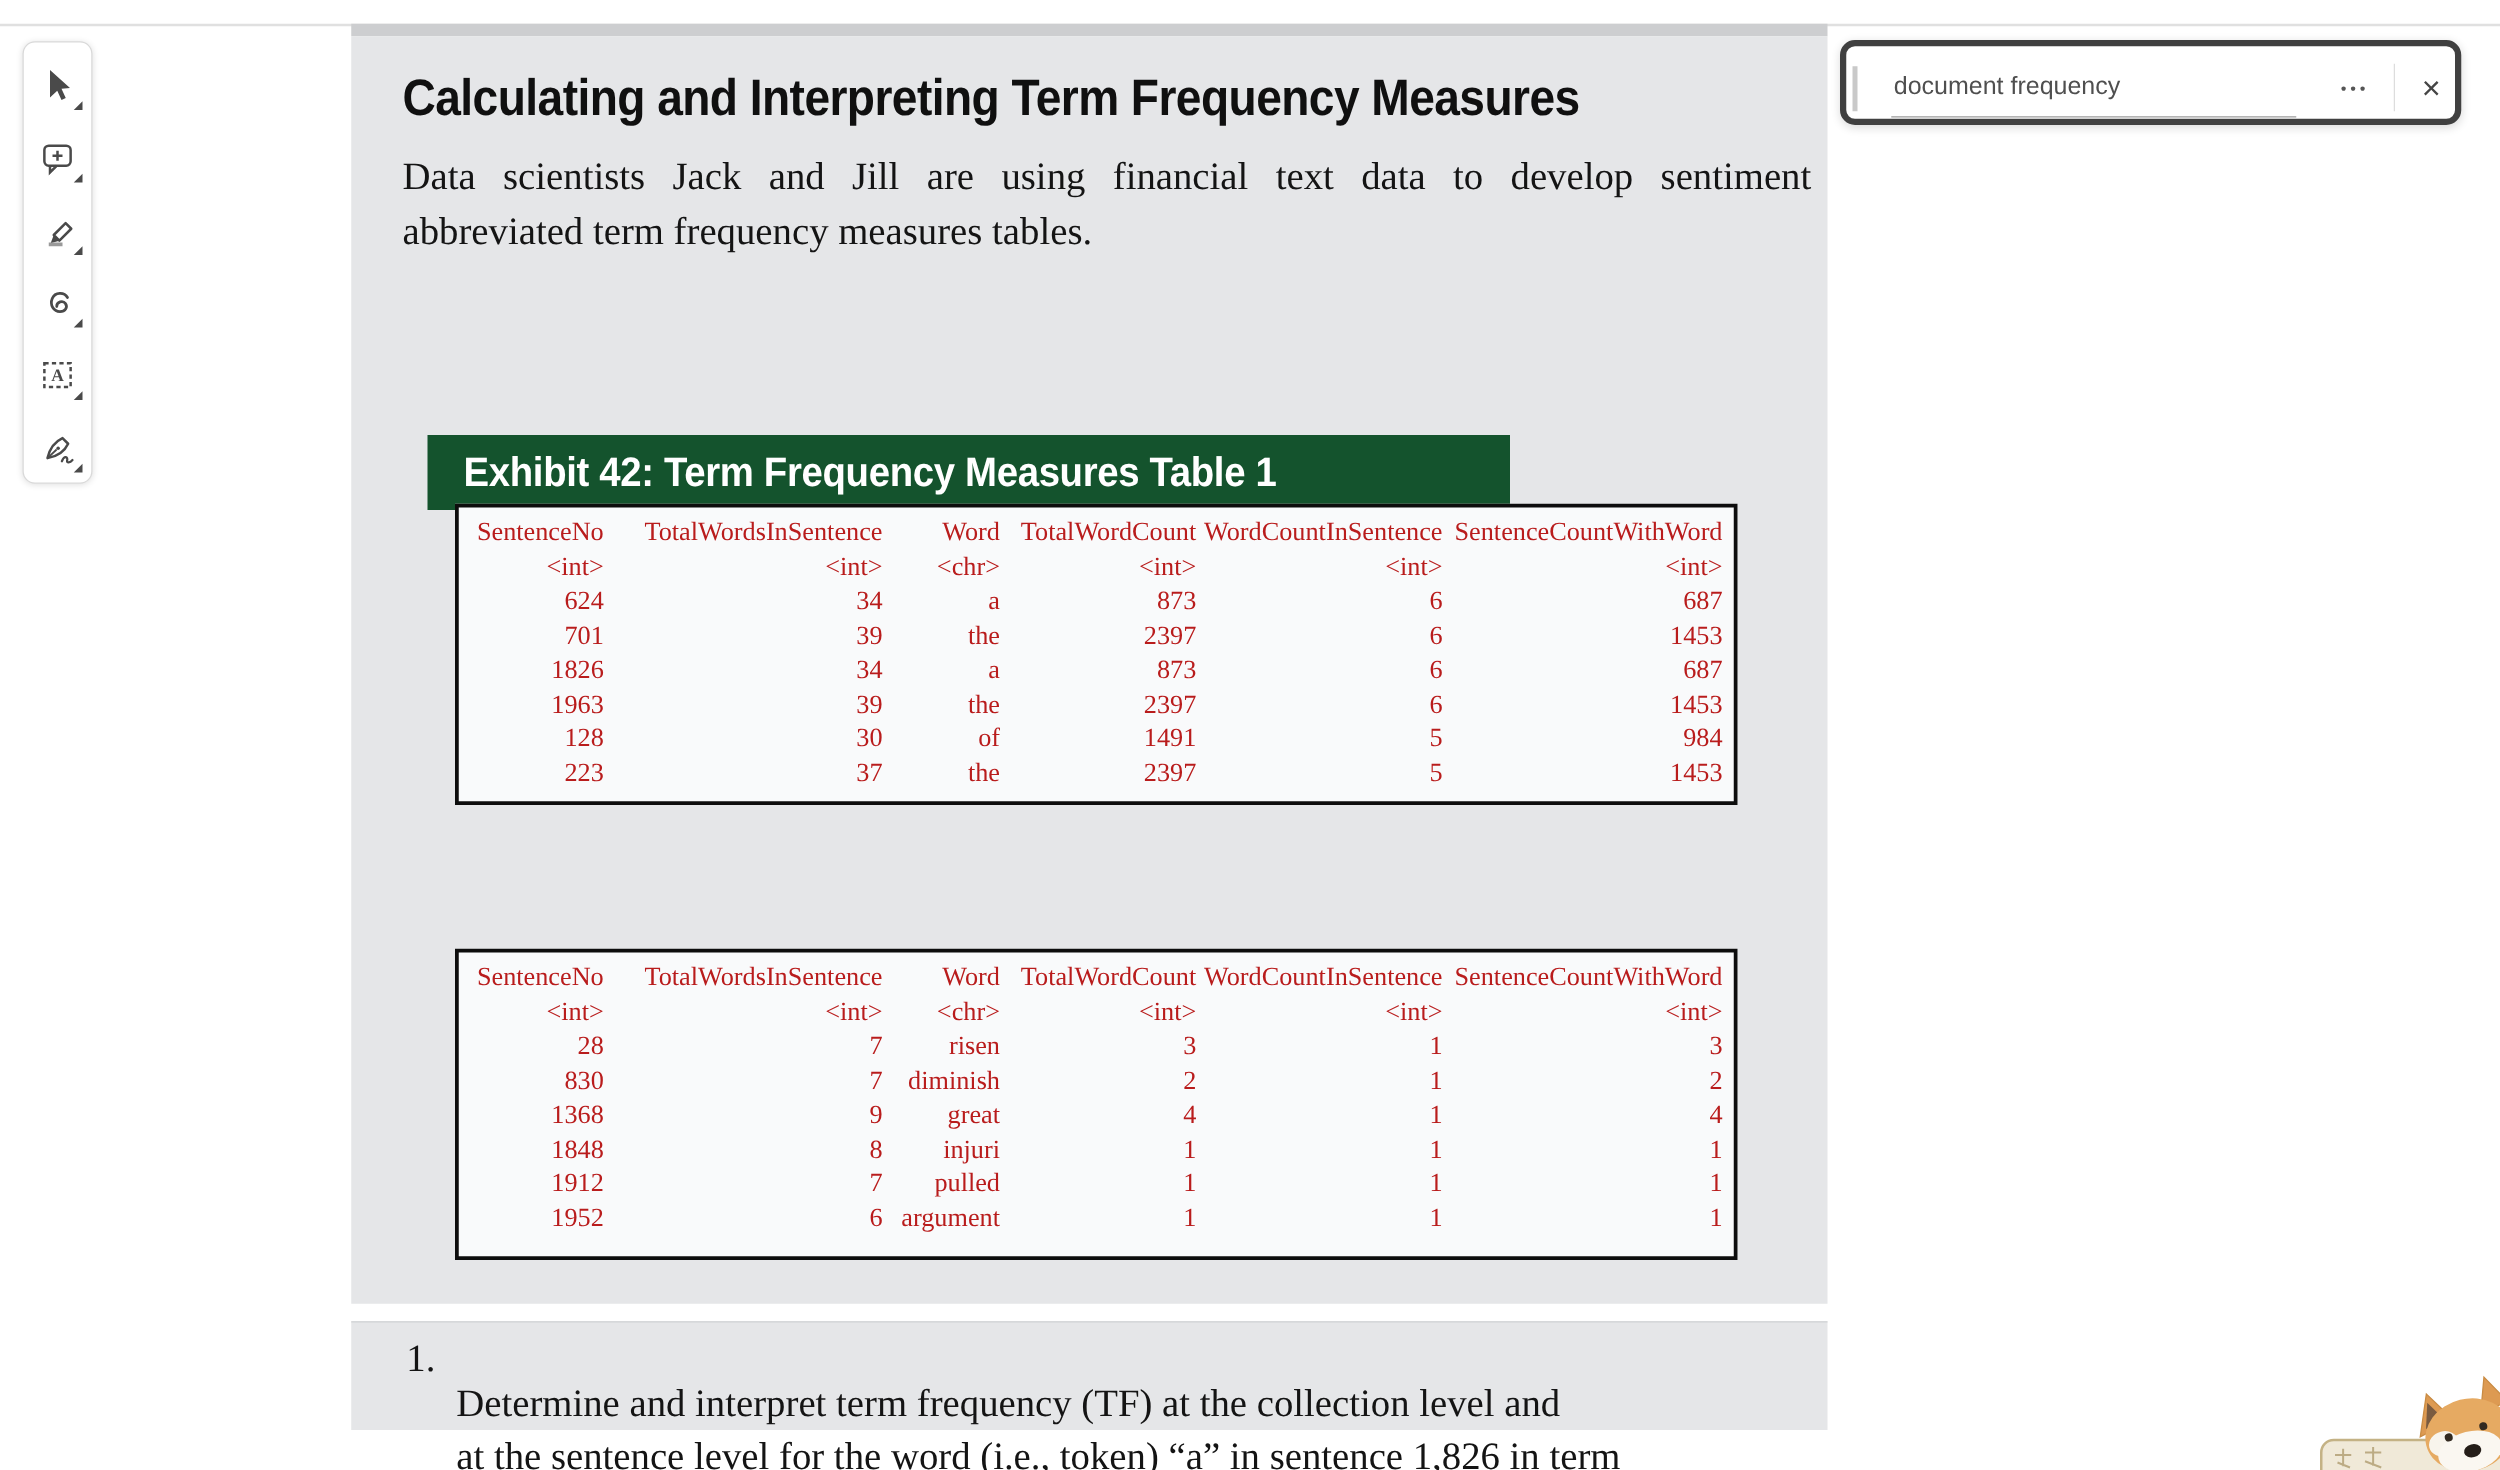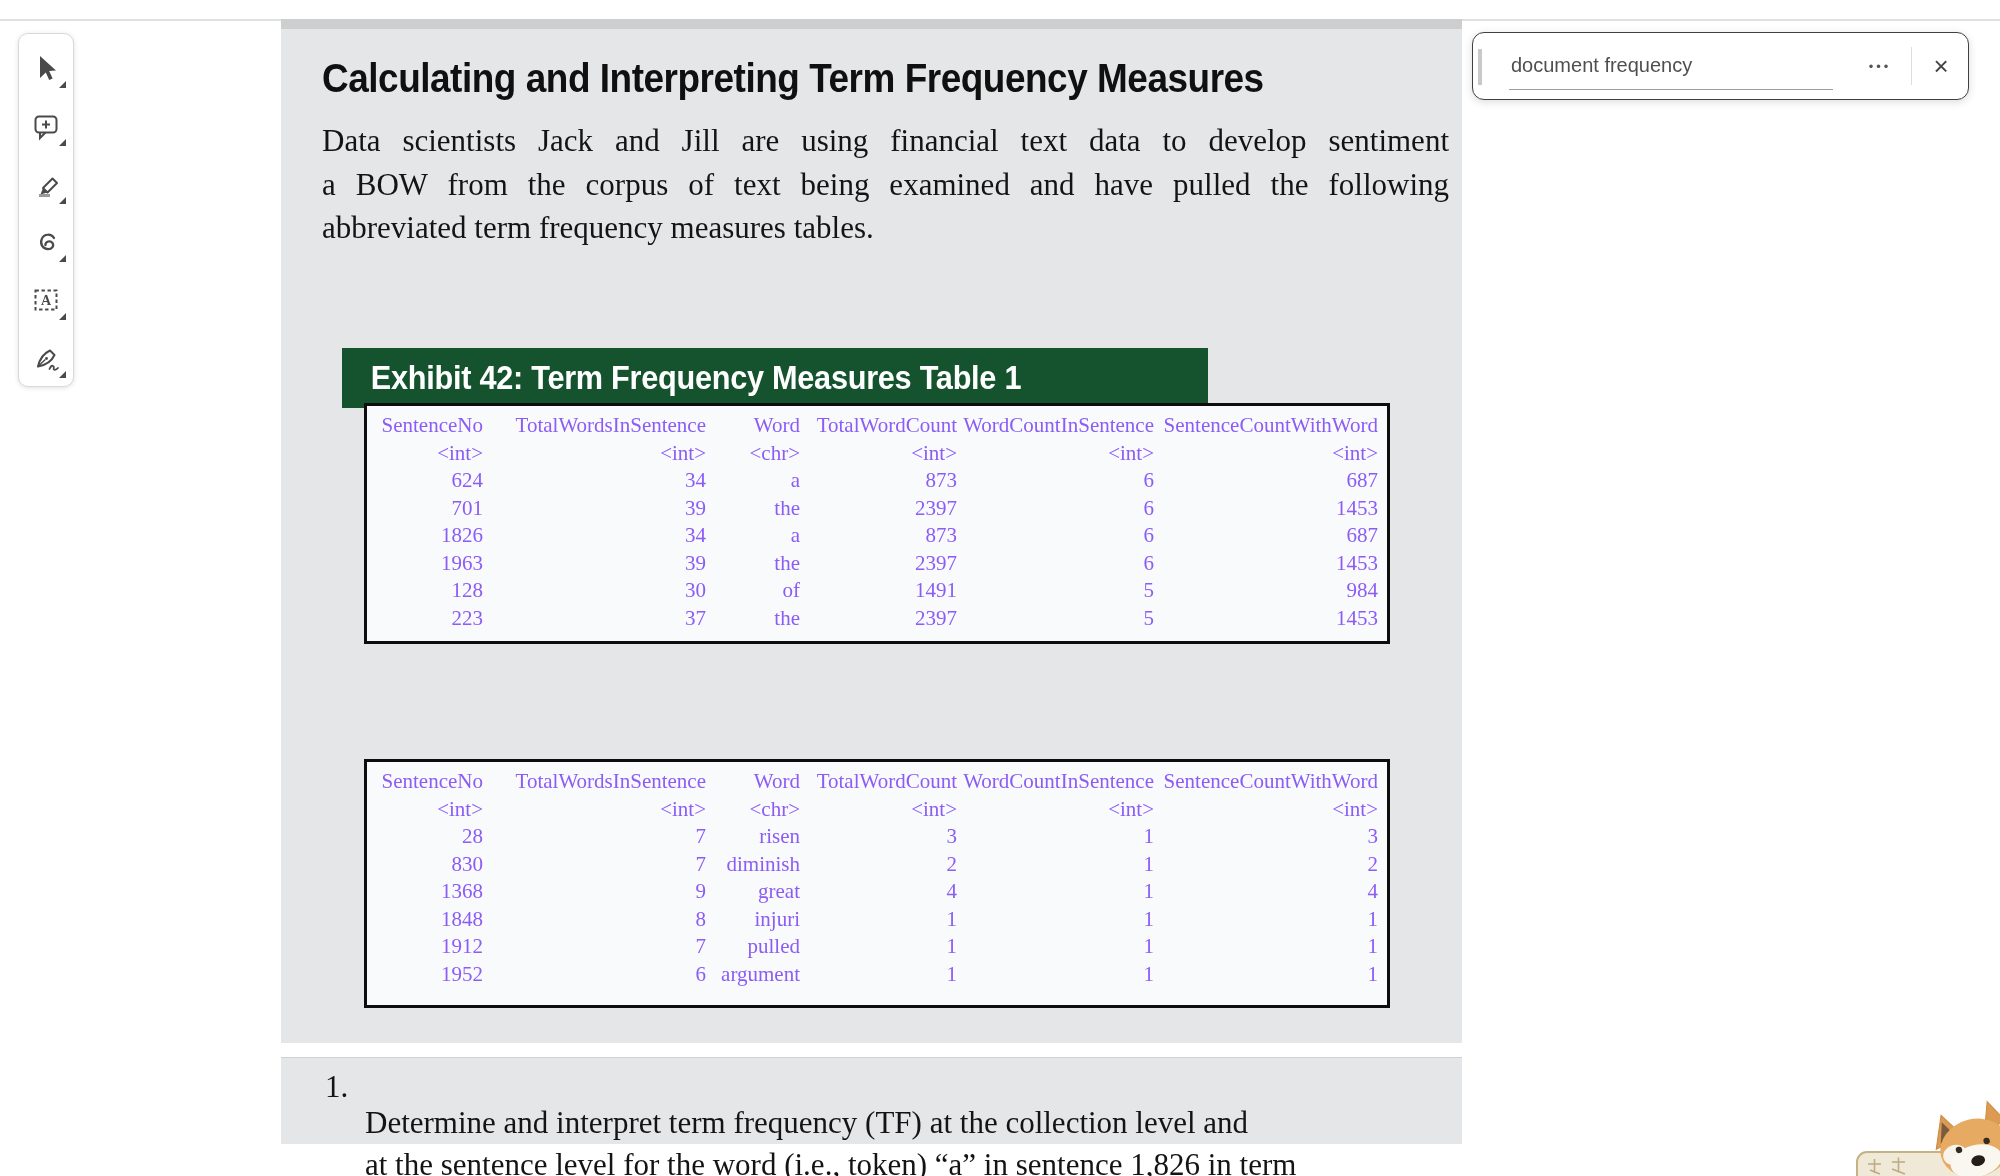--- a/index.html
+++ b/index.html
@@ -24,21 +24,21 @@
   .pline.just{text-align:justify;text-align-last:justify;}
 
   .banner{position:absolute;left:61px;width:866px;height:60px;background:#14532d;margin-top:32px;}
   .banner-1{top:287px;} .banner-2{top:653px;}
   .banner-label{display:block;padding-left:31px;line-height:59px;color:#ffffff;
     font-size:33px;font-weight:bold;letter-spacing:-0.3px;
     transform:scaleX(0.93);transform-origin:left center;white-space:nowrap;}
 
   .dtable{position:absolute;left:83px;width:1026px;background:#f9fafb;
     border:3px solid #0d0d0d;box-sizing:border-box;
-    font-family:"Liberation Serif", serif;font-size:21px;color:#8b5cf6;}
+    font-family:"Liberation Serif", serif;font-size:21px;color:#b91c1c;}
   .table-1{top:374px;height:241px;padding-top:6px;}
   .table-2{top:730px;height:249px;padding-top:6px;}
   .trow{display:grid;grid-template-columns:102px 223px 94px 157px 197px 224px;
     padding-left:14px;height:27.5px;align-items:center;}
   .tcell{text-align:right;white-space:nowrap;}
 
   .question-block{position:absolute;left:0;top:1057px;width:100%;height:87px;
     background:#e5e6e8;border-top:1px solid #cfd1d3;box-sizing:border-box;
     font-family:"Liberation Serif", serif;font-size:31px;color:#141414;}
   .q-inner{display:flex;padding:8px 0 0 44px;}
@@ -51,21 +51,21 @@
     border:1px solid #d9d9d9;border-radius:10px;box-shadow:0 1px 5px rgba(0,0,0,0.12);
     box-sizing:border-box;padding-top:5px;}
   .tool{position:relative;width:54px;height:58px;display:flex;align-items:center;justify-content:center;
     background:transparent;border:none;cursor:pointer;}
   .tool svg{display:block;}
   .tool .corner{position:absolute;right:7px;bottom:9px;width:0;height:0;
     border-left:7px solid transparent;border-bottom:7px solid #4a4a4a;}
 
   
   .search-card{position:absolute;left:1472px;top:32px;width:497px;height:68px;background:#ffffff;
-    border:1px solid #404040;border-radius:12px;box-shadow:0 2px 8px rgba(0,0,0,0.14);box-sizing:border-box;}
+    border:5px solid #404040;border-radius:12px;box-shadow:0 2px 8px rgba(0,0,0,0.14);box-sizing:border-box;}
   .drag-handle{position:absolute;left:5px;top:16px;width:4px;height:36px;background:#c9c9c9;}
   .search-input{position:absolute;left:38px;top:14px;width:318px;height:36px;border:none;outline:none;
     background:transparent;font-family:"Liberation Sans", sans-serif;font-size:20px;color:#4f4f4f;padding:0;}
   .search-underline{position:absolute;left:36px;top:56px;width:324px;height:1px;background:#9c9c9c;}
   .more-btn{position:absolute;left:384px;top:0;width:46px;height:66px;border:none;background:transparent;
     cursor:pointer;font-size:13px;letter-spacing:3px;color:#555555;display:flex;align-items:center;justify-content:center;padding:0;}
   .v-divider{position:absolute;left:438px;top:14px;width:1px;height:38px;background:#dddddd;}
   .close-btn{position:absolute;left:444px;top:0;width:48px;height:66px;border:none;background:transparent;
     cursor:pointer;font-size:26px;color:#454545;display:flex;align-items:center;justify-content:center;padding:0;}
 
@@ -80,21 +80,20 @@
   <div class="top-line"></div>
 
   <div class="doc-col">
     <div class="page-gap-bar"></div>
 
     <div class="page">
       <div class="doc-title">Calculating and Interpreting Term Frequency Measures</div>
 
       <div class="intro">
         <div class="pline just">Data scientists Jack and Jill are using financial text data to develop sentiment</div>
-        <div class="pline just">a BOW from the corpus of text being examined and have pulled the following</div>
         <div class="pline">abbreviated term frequency measures tables.</div>
       </div>
 
       <div class="banner banner-1">
         <span class="banner-label">Exhibit 42: Term Frequency Measures Table 1</span>
       </div>
       <div class="dtable table-1">
           <div class="trow header">
             <div class="tcell">SentenceNo</div>
             <div class="tcell">TotalWordsInSentence</div>

